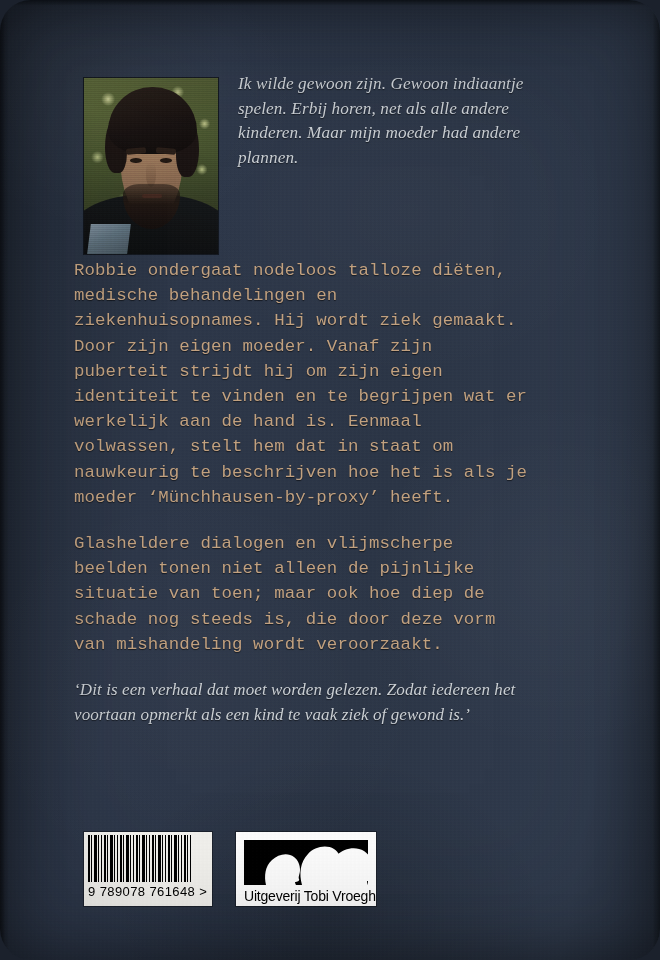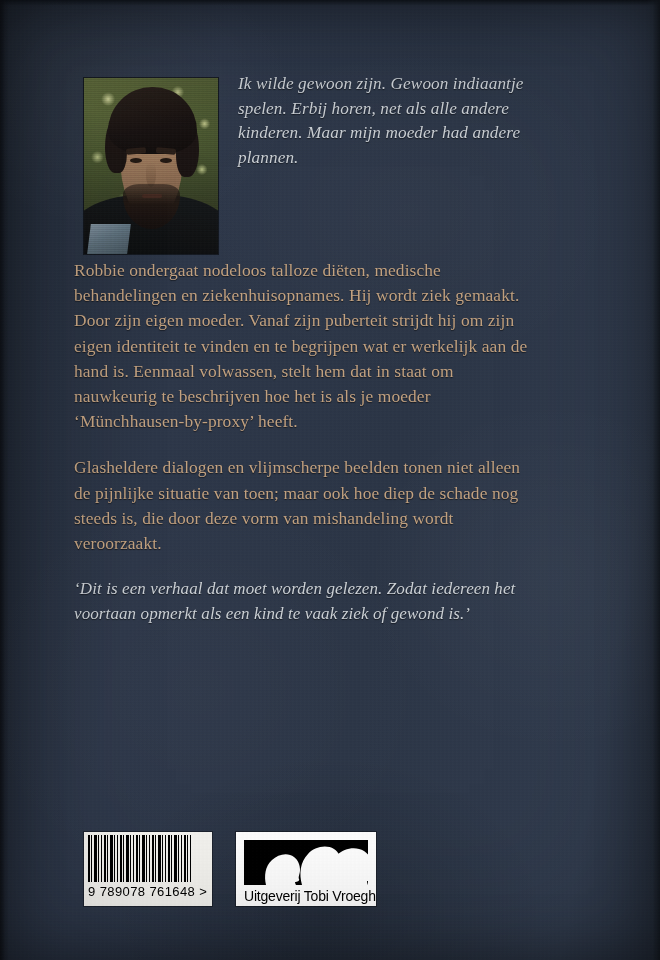--- a/index.html
+++ b/index.html
@@ -17,20 +17,21 @@
     height: 960px;
     overflow: hidden;
     background: #2c3647;
     background-image:
       radial-gradient(ellipse 260px 200px at 18% 10%, rgba(255,255,255,0.030), rgba(255,255,255,0) 70%),
       radial-gradient(ellipse 300px 240px at 62% 22%, rgba(255,255,255,0.022), rgba(255,255,255,0) 72%),
       radial-gradient(ellipse 340px 300px at 30% 72%, rgba(255,255,255,0.018), rgba(255,255,255,0) 70%),
       radial-gradient(ellipse 280px 260px at 84% 60%, rgba(255,255,255,0.026), rgba(255,255,255,0) 70%),
       radial-gradient(ellipse 300px 220px at 50% 95%, rgba(0,0,0,0.16), rgba(0,0,0,0) 72%),
       linear-gradient(100deg, #232b38 0%, #2d3749 28%, #2b3546 58%, #313c4e 88%, #27303f 100%);
+    border-radius: 31px;
   }
 
   
   #grain {
     position: absolute;
     inset: 0;
     pointer-events: none;
     opacity: 0.55;
     background-image:
       repeating-linear-gradient(0deg, rgba(255,255,255,0.012) 0px, rgba(255,255,255,0.012) 1px, rgba(0,0,0,0.012) 2px, rgba(0,0,0,0.012) 3px),
@@ -228,21 +229,21 @@
     text-shadow: 0 1px 1px rgba(0,0,0,0.55);
   }
   p.quote {
     color: #ccd1d6;
     font-style: italic;
     font-size: 17.2px;
     line-height: 24.6px;
     margin-left: 164px;
   }
   p.blurb { clear: none; }
-  p.spaced { margin-top: 21px; clear: both; }
+  p.spaced { margin-top: 21px; clear: both; font-family: Liberation Mono, monospace; }
   p.closing {
     color: #ccd1d6;
     font-style: italic;
     margin-top: 21px;
     clear: both;
     font-size: 17px;
     line-height: 24.6px;
   }
 
   

